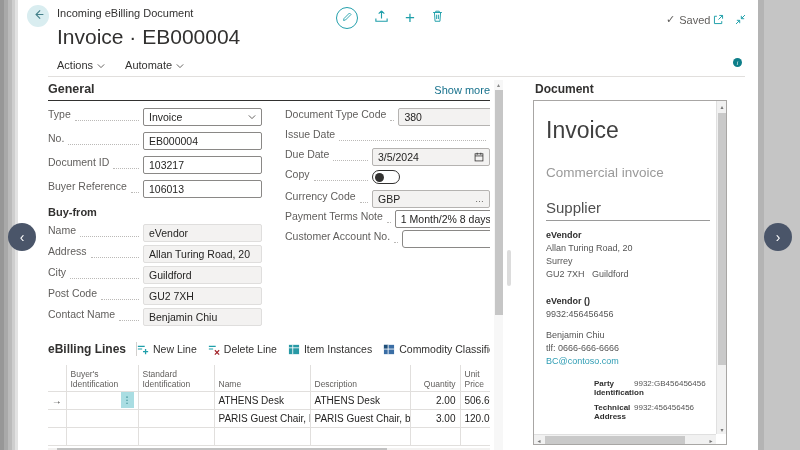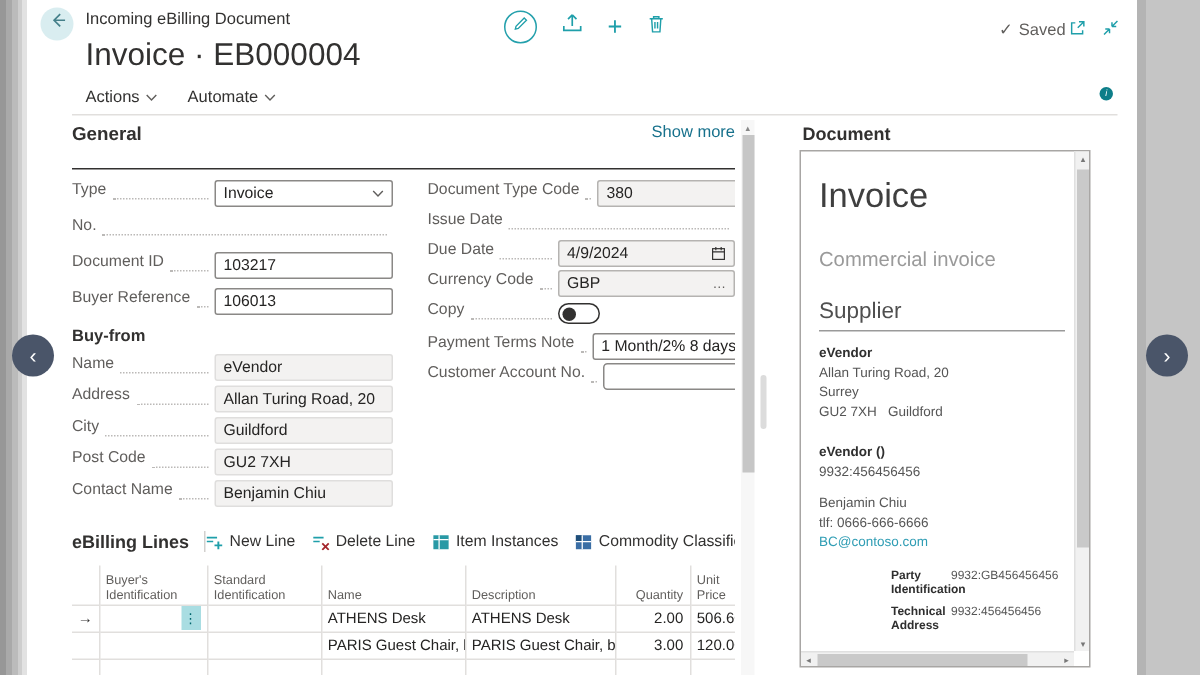--- a/index.html
+++ b/index.html
@@ -36,22 +36,22 @@
   .menubar { position:absolute; left:39px; top:59px; display:flex; gap:20px; font-size:11px; color:#323130; }
   .menu-item { display:flex; align-items:center; gap:4px; cursor:pointer; }
   .menu-item svg { color:#605e5c; }
   .app-divider { position:absolute; left:30px; top:76px; width:697px; border-top:1px solid #e1dfdd; }
   .info-dot { position:absolute; left:715px; top:58px; width:9px; height:9px; border-radius:50%;
     background:#0d7e89; color:#fff; font-size:6px; display:flex; align-items:center; justify-content:center;
     font-style:italic; cursor:pointer; }
 
   
   .form-pane { position:absolute; left:30px; top:82px; width:442px; height:368px; overflow:hidden; }
-  .sec-head { display:flex; justify-content:space-between;
-    border-bottom:1px solid #323130; padding-bottom:16px; }
+  .sec-head { display:flex; align-items:flex-end; justify-content:space-between;
+    border-bottom:1px solid #323130; padding-bottom:4px; }
   .sec-title { font-size:12.5px; font-weight:bold; color:#323130; }
   .showmore { font-size:11px; color:#17718c; cursor:pointer; }
 
   .gen-cols { display:flex; margin-top:7px; }
   .col-left { width:214px; margin-right:23px; }
   .col-right { width:205px; }
   .frow { display:flex; height:18px; margin-bottom:6px; }
   .col-right .frow { margin-bottom:2px; }
   .buyfrom .frow { margin-bottom:3px; }
   .flabel { font-size:10.5px; color:#605e5c; white-space:nowrap; }
@@ -240,20 +240,25 @@
               <span class="val">Invoice</span>
               <svg width="8" height="6" viewBox="0 0 10 7">
                     <path d="M1 1.5 5 5.5 9 1.5" fill="none" stroke="#605e5c" stroke-width="1.2"></path>
                   </svg>
             </span>
               </span>
           </div>
           <div class="frow">
             <span class="flabel">No.</span>
             <span class="leader"></span>
+            <span class="fslot">
+                <span class="fbox">
+              <span class="val">EB000004</span>
+            </span>
+              </span>
           </div>
           <div class="frow">
             <span class="flabel">Document ID</span>
             <span class="leader"></span>
             <span class="fslot">
                 <span class="fbox">
               <span class="val">103217</span>
             </span>
               </span>
           </div>
@@ -331,46 +336,46 @@
           </div>
           <div class="frow">
             <span class="flabel">Issue Date</span>
             <span class="leader"></span>
           </div>
           <div class="frow">
             <span class="flabel">Due Date</span>
             <span class="leader"></span>
             <span class="fslot">
                 <span class="fbox assist">
-              <span class="val">4/9/2024</span>
+              <span class="val">3/5/2024</span>
               <svg width="10" height="10" viewBox="0 0 14 14">
                     <rect x="1.5" y="2.5" width="11" height="10" fill="none" stroke="currentColor" stroke-width="1.1"></rect>
                     <path d="M1.5 5.5h11M4.5 1v3M9.5 1v3" stroke="currentColor" stroke-width="1.1"></path>
                   </svg>
             </span>
               </span>
           </div>
+          <div class="frow" style="margin-bottom:4px;">
+            <span class="flabel">Copy</span>
+            <span class="leader"></span>
+            <span class="fslot">
+              <span class="toggle">
+                  <span class="knob"></span>
+                </span>
+            </span>
+          </div>
           <div class="frow">
             <span class="flabel">Currency Code</span>
             <span class="leader"></span>
             <span class="fslot">
                 <span class="fbox assist">
               <span class="val">GBP</span>
               <span class="suffix">…</span>
             </span>
               </span>
-          </div>
-          <div class="frow" style="margin-bottom:4px;">
-            <span class="flabel">Copy</span>
-            <span class="leader"></span>
-            <span class="fslot">
-              <span class="toggle">
-                  <span class="knob"></span>
-                </span>
-            </span>
           </div>
           <div class="frow">
             <span class="flabel">Payment Terms Note</span>
             <span class="leader"></span>
             <span class="fslot">
                 <span class="fbox">
               <span class="val">1 Month/2% 8 days</span>
             </span>
               </span>
           </div>

